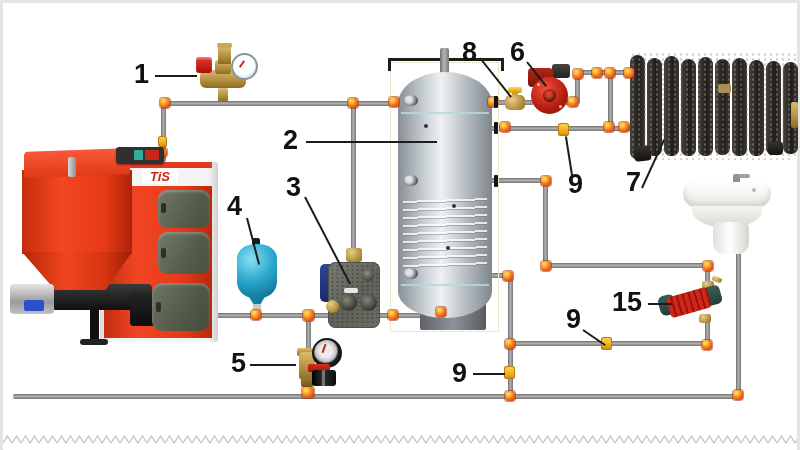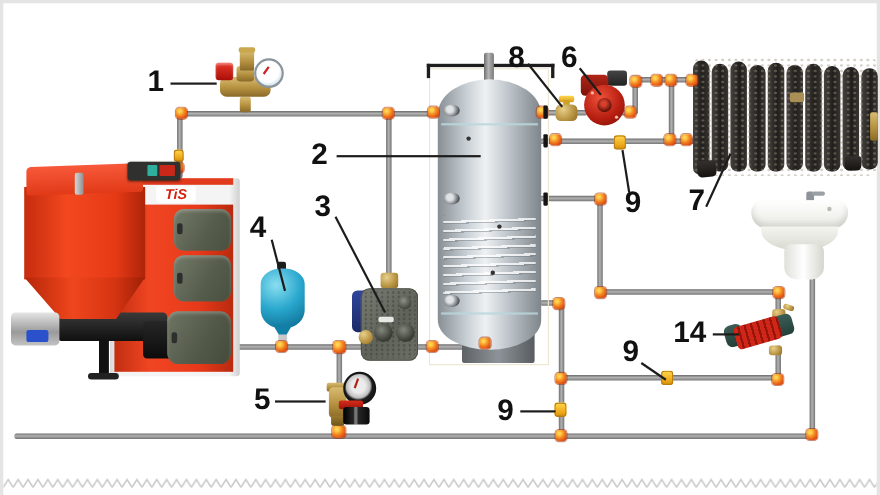--- a/index.html
+++ b/index.html
@@ -308,21 +308,21 @@
 
   <div>
     <div class="abs brassfit" style="left:702px;top:281px;width:12px;height:9px;"></div>
     <div class="abs brassfit" style="left:699px;top:314px;width:12px;height:9px;"></div>
     <div class="abs" style="left:704px;top:286px;width:17px;height:19px;z-index:5;background:linear-gradient(180deg,#3c5e56,#24403a);border-radius:5px;transform:rotate(-16deg);"></div>
     <div class="abs" style="left:659px;top:295px;width:17px;height:20px;z-index:5;background:linear-gradient(180deg,#3c5e56,#223d37);border-radius:6px;transform:rotate(-16deg);"></div>
     <div class="abs" style="left:668px;top:292px;width:42px;height:21px;z-index:5;border-radius:4px;transform:rotate(-16deg);
          background:repeating-linear-gradient(90deg,#cf261a 0 4px,#981409 4px 6px);"></div>
     <div class="abs brassfit" style="left:712px;top:277px;width:10px;height:5px;transform:rotate(18deg);"></div>
   </div>
-  <div class="callout" style="left:612px;top:289px;">14</div>
+  <div class="callout" style="left:612px;top:289px;">15</div>
   <div class="leader" style="left:648px;top:303px;width:24px;"></div>
 
   <div class="callout" style="left:568px;top:171px;">9</div>
   <div class="leader" style="left:572px;top:174px;width:39px;transform:rotate(-99deg);"></div>
 
   <div class="callout" style="left:566px;top:306px;">9</div>
   <div class="leader" style="left:583px;top:329px;width:27px;transform:rotate(34.3deg);"></div>
 
   <div class="callout" style="left:452px;top:360px;">9</div>
   <div class="leader" style="left:473px;top:373px;width:32px;"></div>

